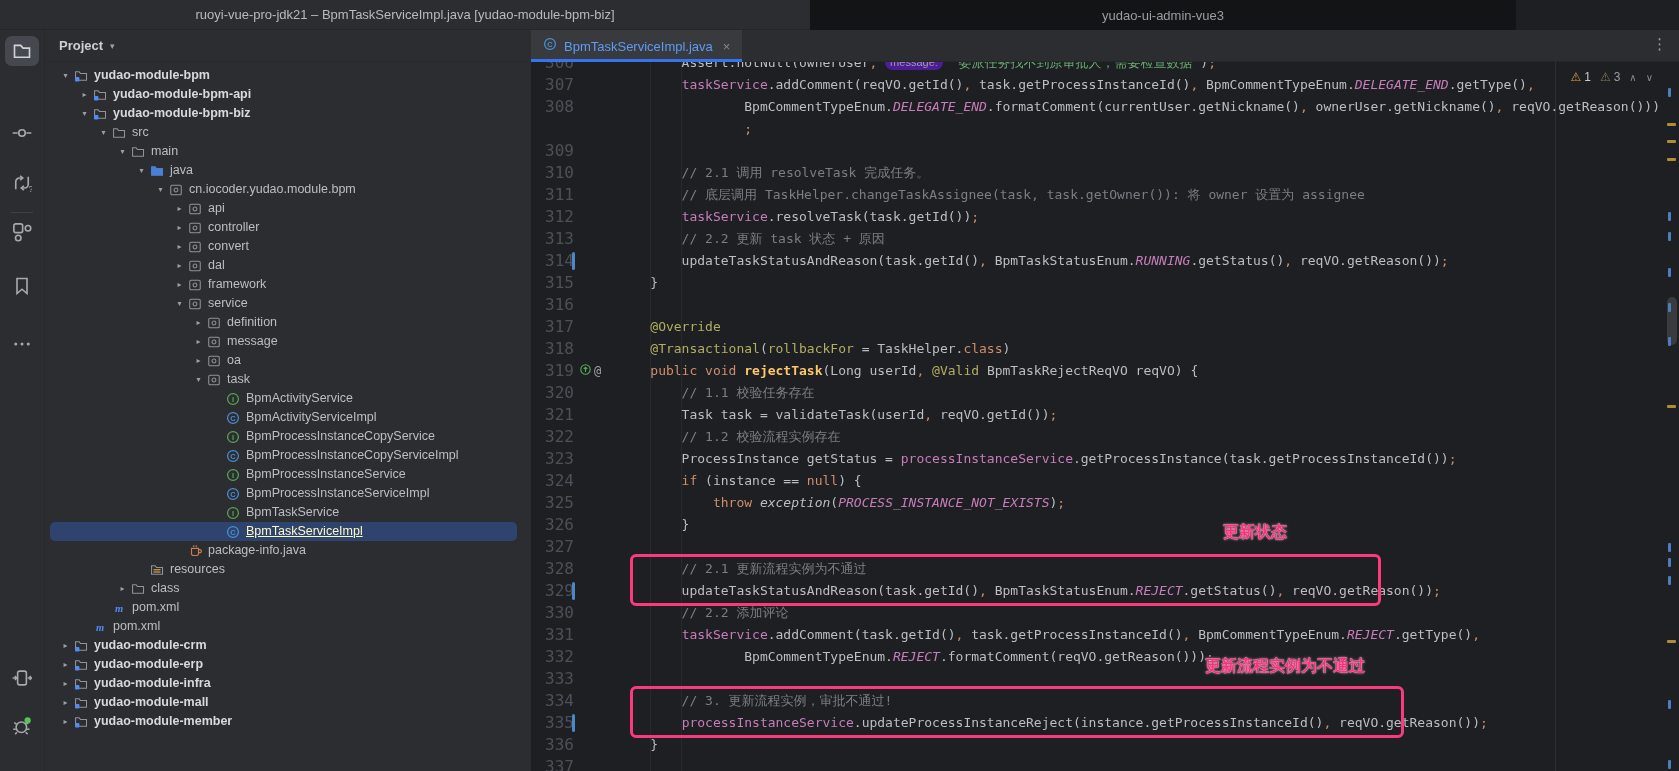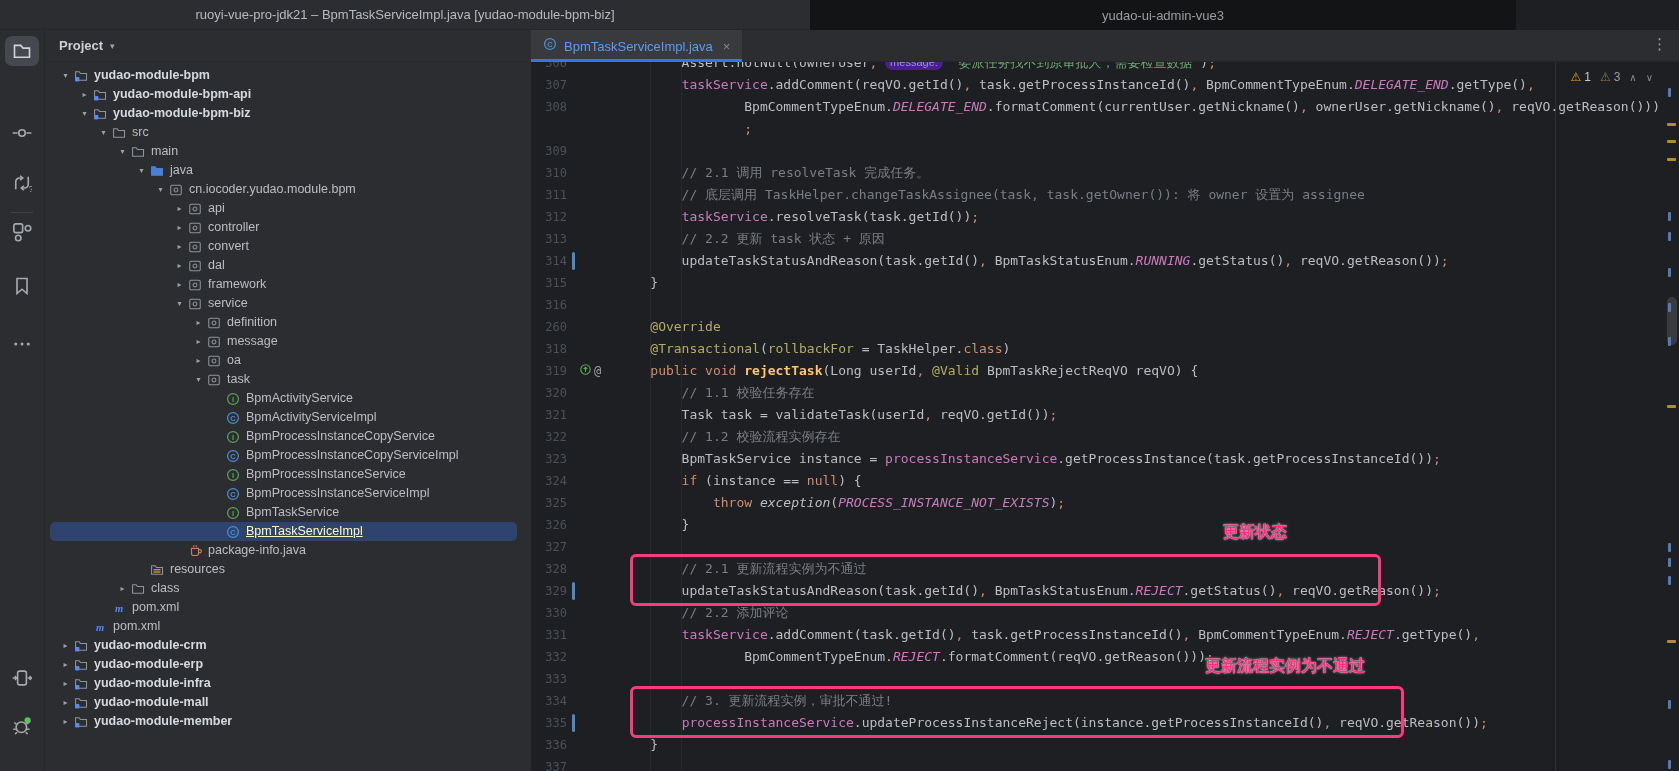--- a/index.html
+++ b/index.html
@@ -46,21 +46,21 @@
   .tab .tab-close { color:#82868d; font-size:13px; margin-left:3px; cursor:pointer; }
   .tab-kebab { position:absolute; right:12px; top:5px; color:#9da0a8; font-size:15px; letter-spacing:0; cursor:pointer; }
 
   .editor-body { position:absolute; top:32px; left:0; width:1148px; height:709px; background:#1e1f22; overflow:hidden; }
   .guide { position:absolute; top:0; bottom:0; width:1px; background:#28292d; z-index:1; }
   .margin-guide { position:absolute; top:0; bottom:0; width:1px; background:#2e3034; z-index:1; }
 
   .code-scroll { position:absolute; top:-10px; left:0; right:15px; z-index:2; }
   .cline { display:flex; height:22px; line-height:22px; white-space:pre; }
   .gut { position:relative; width:88px; flex:none; }
-  .gut .num { position:absolute; left:0; width:36px; text-align:right; color:#4c5159; font-size:12px;
+  .gut .num { position:absolute; left:7px; width:36px; text-align:right; color:#4c5159; font-size:16px;
               font-family:"DejaVu Sans Mono","Liberation Mono",monospace; }
   .gut .chg { position:absolute; left:41px; top:2px; width:3px; height:18px; background:#4a88c7; border-radius:2px; }
   .gut .gicons { position:absolute; left:48px; top:2px; display:flex; gap:2px; align-items:center; height:18px; }
   .gut .at-ic { color:#9da0a8; font-size:12px; font-family:"DejaVu Sans Mono",monospace; }
   .codetext { font-family:"DejaVu Sans Mono","Liberation Mono",monospace; font-size:13px; }
   .tk-d{color:#bcbec4} .tk-k{color:#cf8e6d} .tk-p{color:#cf8e6d}
   .tk-c{color:#7a7e85} .tk-f{color:#c77dbb} .tk-e{color:#c77dbb;font-style:italic}
   .tk-m{color:#ffc66d;font-weight:700} .tk-a{color:#b3ae60} .tk-s{color:#6aab73}
   .tk-i{color:#bcbec4;font-style:italic}
   .tk-h{ display:inline-block; background:#4c1d95; color:#9b9ea5; border-radius:8px; font-size:11px; line-height:15px;
@@ -548,30 +548,30 @@
           <div class="cline"><div class="gut"><span class="num">308</span></div><span class="codetext"><span class="tk-d">                BpmCommentTypeEnum.</span><span class="tk-e">DELEGATE_END</span><span class="tk-d">.formatComment(currentUser.getNickname()</span><span class="tk-p">,</span><span class="tk-d"> ownerUser.getNickname()</span><span class="tk-p">,</span><span class="tk-d"> reqVO.getReason()))</span></span></div>
           <div class="cline"><div class="gut"><span class="num"></span></div><span class="codetext"><span class="tk-d">                </span><span class="tk-p">;</span></span></div>
           <div class="cline"><div class="gut"><span class="num">309</span></div><span class="codetext"></span></div>
           <div class="cline"><div class="gut"><span class="num">310</span></div><span class="codetext"><span class="tk-c">        // 2.1 调用 resolveTask 完成任务。</span></span></div>
           <div class="cline"><div class="gut"><span class="num">311</span></div><span class="codetext"><span class="tk-c">        // 底层调用 TaskHelper.changeTaskAssignee(task, task.getOwner()): 将 owner 设置为 assignee</span></span></div>
           <div class="cline"><div class="gut"><span class="num">312</span></div><span class="codetext"><span class="tk-d">        </span><span class="tk-f">taskService</span><span class="tk-d">.resolveTask(task.getId())</span><span class="tk-p">;</span></span></div>
           <div class="cline"><div class="gut"><span class="num">313</span></div><span class="codetext"><span class="tk-c">        // 2.2 更新 task 状态 + 原因</span></span></div>
           <div class="cline"><div class="gut"><span class="num">314</span><span class="chg"></span></div><span class="codetext"><span class="tk-d">        updateTaskStatusAndReason(task.getId()</span><span class="tk-p">,</span><span class="tk-d"> BpmTaskStatusEnum.</span><span class="tk-e">RUNNING</span><span class="tk-d">.getStatus()</span><span class="tk-p">,</span><span class="tk-d"> reqVO.getReason())</span><span class="tk-p">;</span></span></div>
           <div class="cline"><div class="gut"><span class="num">315</span></div><span class="codetext"><span class="tk-d">    }</span></span></div>
           <div class="cline"><div class="gut"><span class="num">316</span></div><span class="codetext"></span></div>
-          <div class="cline"><div class="gut"><span class="num">260</span></div><span class="codetext"><span class="tk-a">    @Override</span></span></div>
+          <div class="cline"><div class="gut"><span class="num">317</span></div><span class="codetext"><span class="tk-a">    @Override</span></span></div>
           <div class="cline"><div class="gut"><span class="num">318</span></div><span class="codetext"><span class="tk-a">    @Transactional</span><span class="tk-d">(</span><span class="tk-a">rollbackFor</span><span class="tk-d"> = TaskHelper.</span><span class="tk-k">class</span><span class="tk-d">)</span></span></div>
           <div class="cline"><div class="gut"><span class="num">319</span><span class="gicons"><span><svg width="13" height="13" viewBox="0 0 16 16" fill="none" xmlns="http://www.w3.org/2000/svg">
                     <circle cx="8" cy="8" r="5.8" stroke="#57a657" stroke-width="1.4"></circle>
                     <path d="M8 11V5.4M5.8 7.4 8 5.2l2.2 2.2" stroke="#57a657" stroke-width="1.4"></path>
                   </svg></span><span class="at-ic">@</span></span></div><span class="codetext"><span class="tk-k">    public void </span><span class="tk-m">rejectTask</span><span class="tk-d">(Long userId</span><span class="tk-p">,</span><span class="tk-d"> </span><span class="tk-a">@Valid</span><span class="tk-d"> BpmTaskRejectReqVO reqVO) {</span></span></div>
           <div class="cline"><div class="gut"><span class="num">320</span></div><span class="codetext"><span class="tk-c">        // 1.1 校验任务存在</span></span></div>
           <div class="cline"><div class="gut"><span class="num">321</span></div><span class="codetext"><span class="tk-d">        Task task = validateTask(userId</span><span class="tk-p">,</span><span class="tk-d"> reqVO.getId())</span><span class="tk-p">;</span></span></div>
           <div class="cline"><div class="gut"><span class="num">322</span></div><span class="codetext"><span class="tk-c">        // 1.2 校验流程实例存在</span></span></div>
-          <div class="cline"><div class="gut"><span class="num">323</span></div><span class="codetext"><span class="tk-d">        BpmTaskService instance = </span><span class="tk-f">processInstanceService</span><span class="tk-d">.getProcessInstance(task.getProcessInstanceId())</span><span class="tk-p">;</span></span></div>
+          <div class="cline"><div class="gut"><span class="num">323</span></div><span class="codetext"><span class="tk-d">        ProcessInstance getStatus = </span><span class="tk-f">processInstanceService</span><span class="tk-d">.getProcessInstance(task.getProcessInstanceId())</span><span class="tk-p">;</span></span></div>
           <div class="cline"><div class="gut"><span class="num">324</span></div><span class="codetext"><span class="tk-k">        if</span><span class="tk-d"> (instance == </span><span class="tk-k">null</span><span class="tk-d">) {</span></span></div>
           <div class="cline"><div class="gut"><span class="num">325</span></div><span class="codetext"><span class="tk-k">            throw </span><span class="tk-i">exception</span><span class="tk-d">(</span><span class="tk-e">PROCESS_INSTANCE_NOT_EXISTS</span><span class="tk-d">)</span><span class="tk-p">;</span></span></div>
           <div class="cline"><div class="gut"><span class="num">326</span></div><span class="codetext"><span class="tk-d">        }</span></span></div>
           <div class="cline"><div class="gut"><span class="num">327</span></div><span class="codetext"></span></div>
           <div class="cline"><div class="gut"><span class="num">328</span></div><span class="codetext"><span class="tk-c">        // 2.1 更新流程实例为不通过</span></span></div>
           <div class="cline"><div class="gut"><span class="num">329</span><span class="chg"></span></div><span class="codetext"><span class="tk-d">        updateTaskStatusAndReason(task.getId()</span><span class="tk-p">,</span><span class="tk-d"> BpmTaskStatusEnum.</span><span class="tk-e">REJECT</span><span class="tk-d">.getStatus()</span><span class="tk-p">,</span><span class="tk-d"> reqVO.getReason())</span><span class="tk-p">;</span></span></div>
           <div class="cline"><div class="gut"><span class="num">330</span></div><span class="codetext"><span class="tk-c">        // 2.2 添加评论</span></span></div>
           <div class="cline"><div class="gut"><span class="num">331</span></div><span class="codetext"><span class="tk-d">        </span><span class="tk-f">taskService</span><span class="tk-d">.addComment(task.getId()</span><span class="tk-p">,</span><span class="tk-d"> task.getProcessInstanceId()</span><span class="tk-p">,</span><span class="tk-d"> BpmCommentTypeEnum.</span><span class="tk-e">REJECT</span><span class="tk-d">.getType()</span><span class="tk-p">,</span></span></div>
           <div class="cline"><div class="gut"><span class="num">332</span></div><span class="codetext"><span class="tk-d">                BpmCommentTypeEnum.</span><span class="tk-e">REJECT</span><span class="tk-d">.formatComment(reqVO.getReason()))</span><span class="tk-p">;</span></span></div>
           <div class="cline"><div class="gut"><span class="num">333</span></div><span class="codetext"></span></div>

